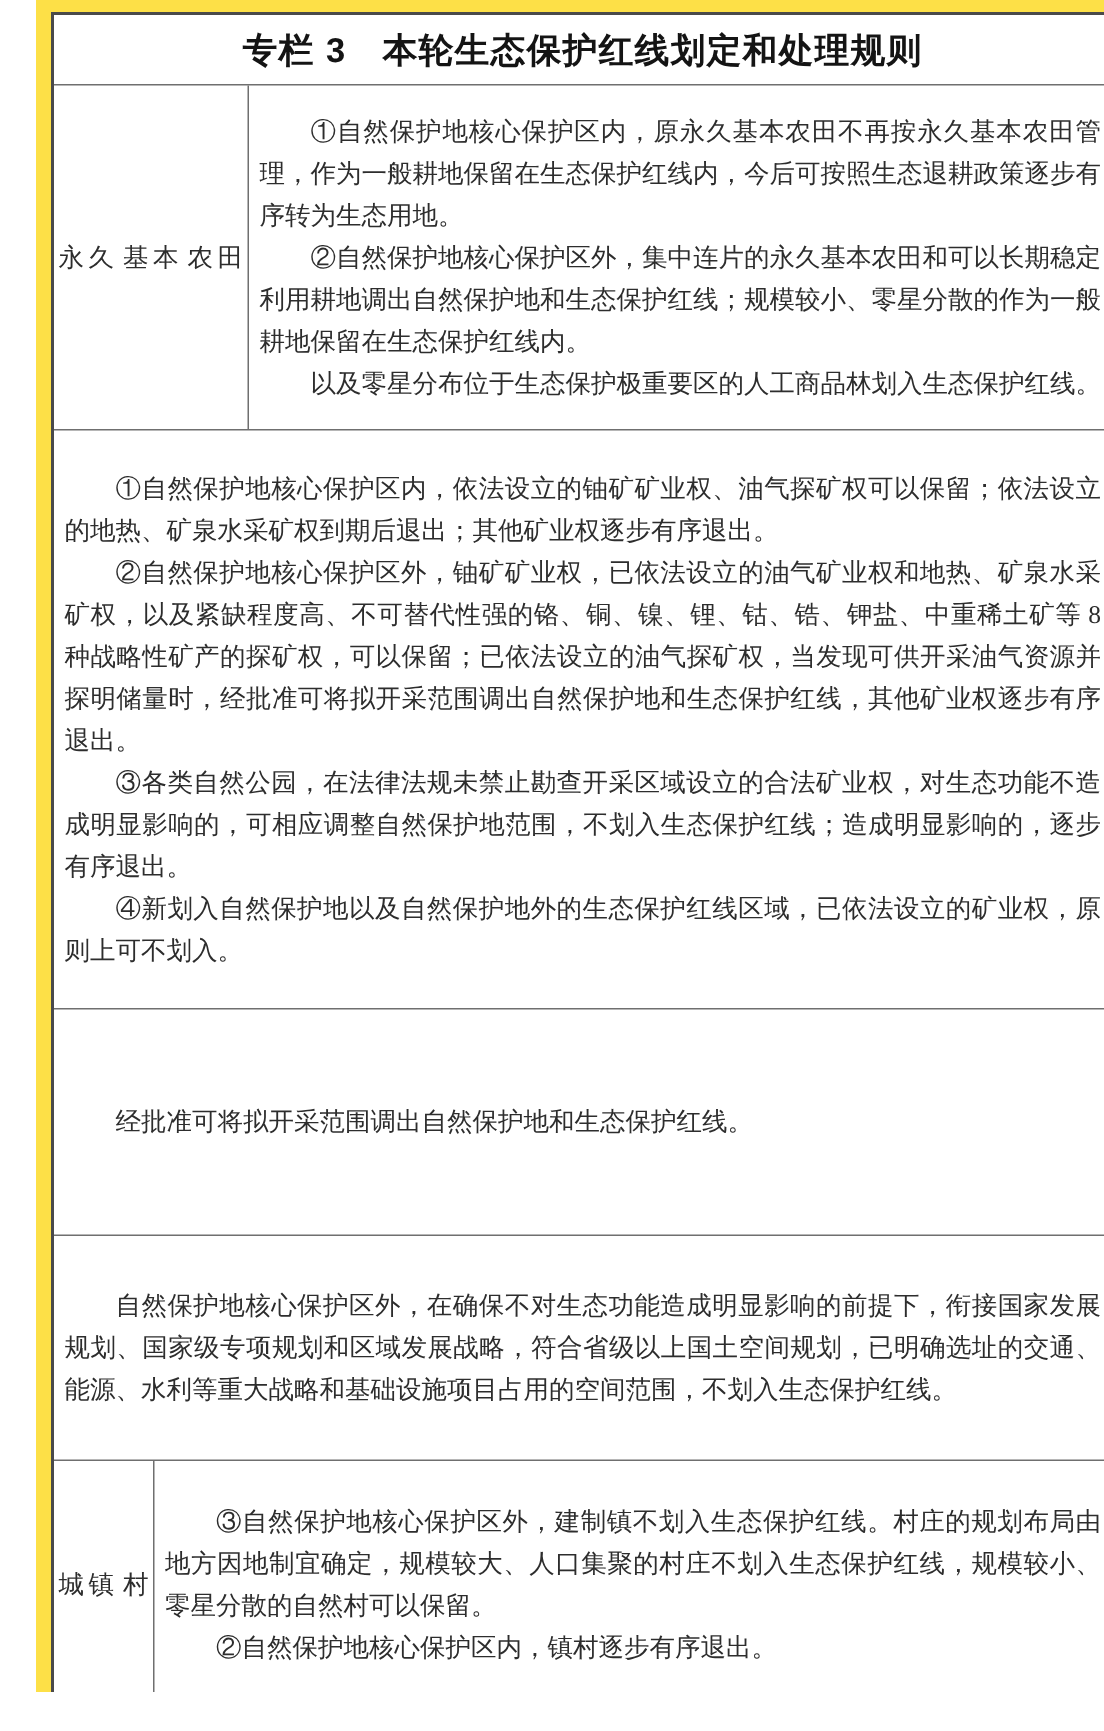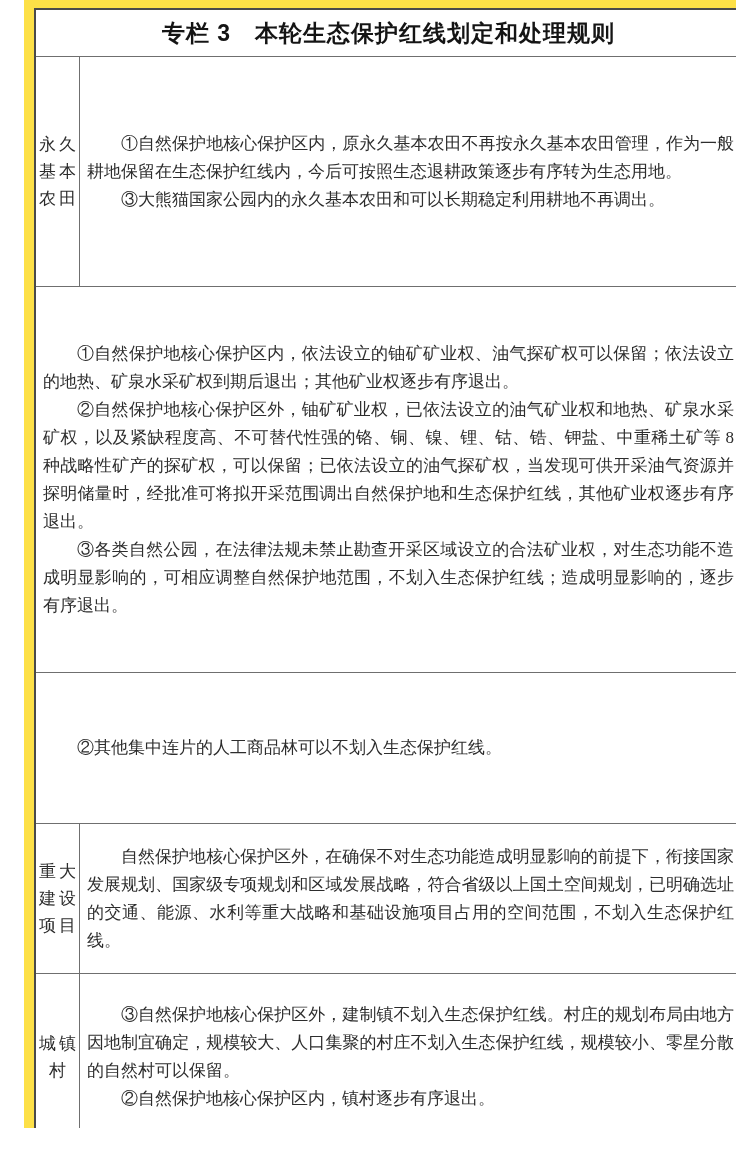--- a/index.html
+++ b/index.html
@@ -49,21 +49,21 @@
   .row.h1 { flex: 0 0 230px; }
   .row.h2 { flex: 0 0 386px; }
   .row.h3 { flex: 0 0 151px; }
   .row.h4 { flex: 0 0 150px; }
   .row.last { flex: 1 1 auto; border-bottom: none; }
   .label-cell {
     flex: 0 0 44px;
     box-sizing: border-box;
     border-right: 1.5px solid #6f6f6f;
     display: flex;
-    flex-direction: column;
+    flex-direction: row;
     align-items: center;
     justify-content: center;
     font-size: 17px;
     line-height: 27px;
     color: #2d2d2d;
   }
   .label-line {
     letter-spacing: 3px;
     padding-left: 3px; 
     white-space: nowrap;
@@ -99,44 +99,41 @@
     </div>
 
     <div class="row h1">
       <div class="label-cell">
         <div class="label-line">永久</div>
         <div class="label-line">基本</div>
         <div class="label-line">农田</div>
       </div>
       <div class="content-cell">
         <p>①自然保护地核心保护区内，原永久基本农田不再按永久基本农田管理，作为一般耕地保留在生态保护红线内，今后可按照生态退耕政策逐步有序转为生态用地。</p>
-        <p>③大熊猫国家公园内的永久基本农田和可以长期稳定利用耕地不再调出。</p>
+        <p>②自然保护地核心保护区外，集中连片的永久基本农田和可以长期稳定利用耕地调出自然保护地和生态保护红线；规模较小、零星分散的作为一般耕地保留在生态保护红线内。</p>
+        <p>以及零星分布位于生态保护极重要区的人工商品林划入生态保护红线。</p>
       </div>
     </div>
 
     <div class="row h2">
       <div class="content-cell">
         <p>①自然保护地核心保护区内，依法设立的铀矿矿业权、油气探矿权可以保留；依法设立的地热、矿泉水采矿权到期后退出；其他矿业权逐步有序退出。</p>
         <p>②自然保护地核心保护区外，铀矿矿业权，已依法设立的油气矿业权和地热、矿泉水采矿权，以及紧缺程度高、不可替代性强的铬、铜、镍、锂、钴、锆、钾盐、中重稀土矿等 8 种战略性矿产的探矿权，可以保留；已依法设立的油气探矿权，当发现可供开采油气资源并探明储量时，经批准可将拟开采范围调出自然保护地和生态保护红线，其他矿业权逐步有序退出。</p>
         <p>③各类自然公园，在法律法规未禁止勘查开采区域设立的合法矿业权，对生态功能不造成明显影响的，可相应调整自然保护地范围，不划入生态保护红线；造成明显影响的，逐步有序退出。</p>
+        <p>④新划入自然保护地以及自然保护地外的生态保护红线区域，已依法设立的矿业权，原则上可不划入。</p>
       </div>
     </div>
 
     <div class="row h3">
       <div class="content-cell">
-        <p>②其他集中连片的人工商品林可以不划入生态保护红线。</p>
+        <p>经批准可将拟开采范围调出自然保护地和生态保护红线。</p>
       </div>
     </div>
 
     <div class="row h4">
-      <div class="label-cell">
-        <div class="label-line">重大</div>
-        <div class="label-line">建设</div>
-        <div class="label-line">项目</div>
-      </div>
       <div class="content-cell">
         <p>自然保护地核心保护区外，在确保不对生态功能造成明显影响的前提下，衔接国家发展规划、国家级专项规划和区域发展战略，符合省级以上国土空间规划，已明确选址的交通、能源、水利等重大战略和基础设施项目占用的空间范围，不划入生态保护红线。</p>
       </div>
     </div>
 
     <div class="row last">
       <div class="label-cell">
         <div class="label-line">城镇</div>
         <div class="label-line">村</div>
       </div>

